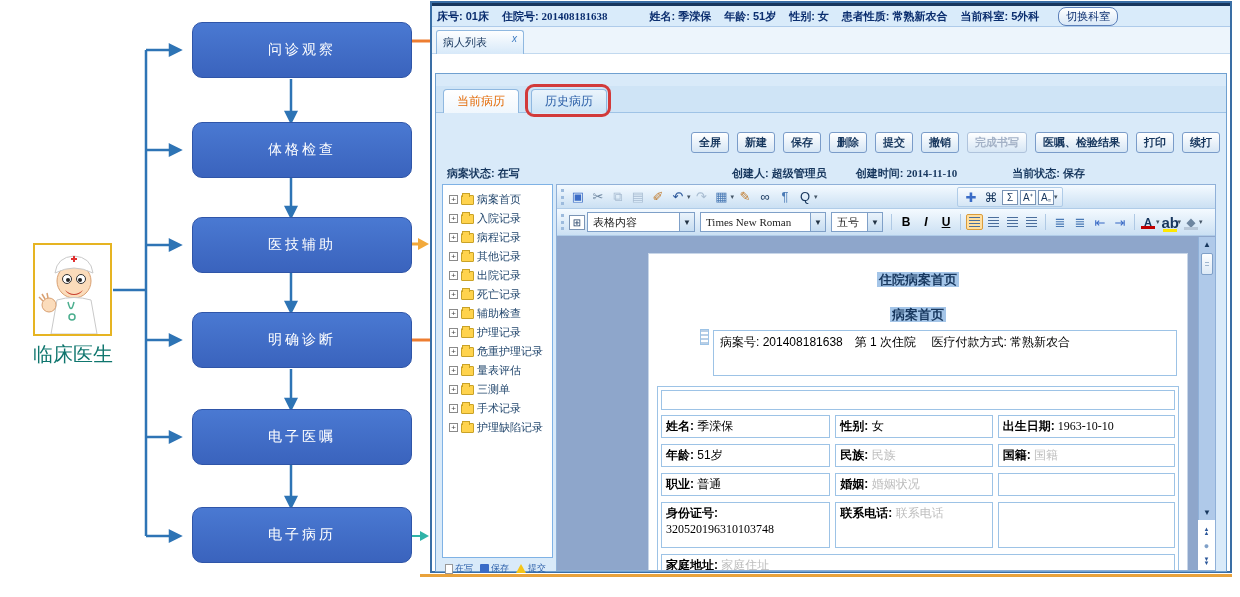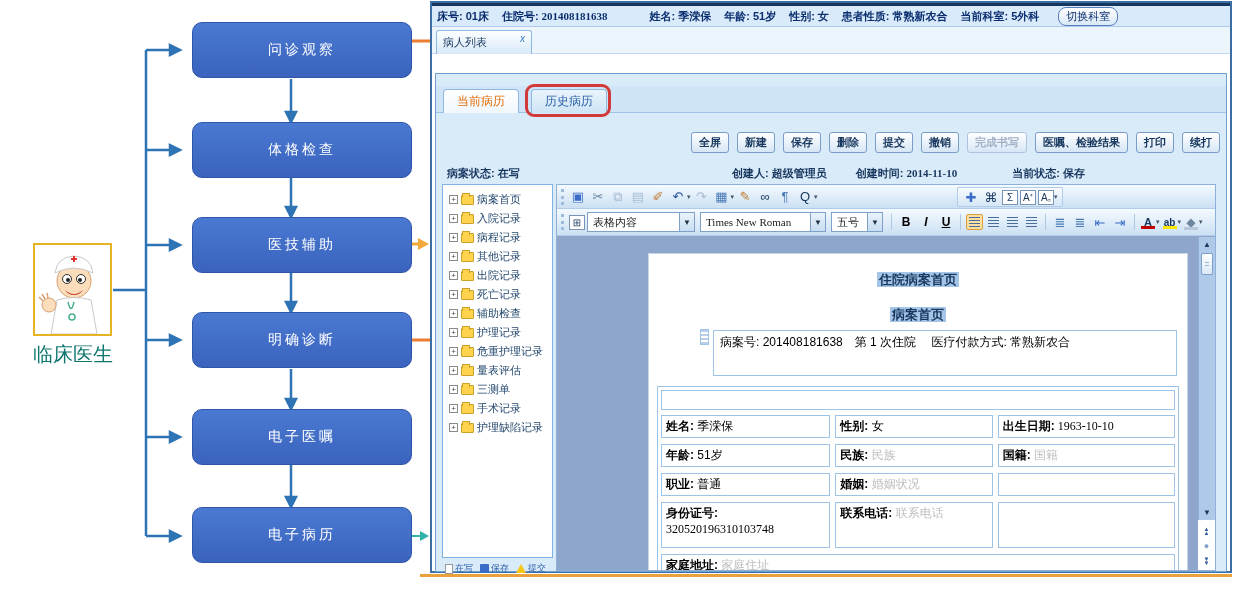--- a/index.html
+++ b/index.html
@@ -20,21 +20,21 @@
   #app-topline{position:absolute;left:0;top:0;right:0;height:3px;background:#17365D;}
   #pt-header{position:absolute;left:0;top:3px;right:0;height:21px;background:#D9EBFA;border-bottom:1px solid #AECBEA;
     display:flex;align-items:center;padding-left:5px;font-size:11px;color:#0B2E6F;font-weight:bold;}
   .pt-field{margin-right:13px;white-space:nowrap;}
   .pt-field:nth-child(2){margin-right:42px;}
   .pt-field .v{margin-left:3px;}
   .num{font-family:"Liberation Serif",serif;}
   #switch-dept{margin-left:6px;font-size:11px;color:#0B2E6F;padding:1px 7px;border:1px solid #5B7FB9;border-radius:8px;
     background:linear-gradient(#ffffff,#d9e8f7);cursor:pointer;}
   #win-tab-row{position:absolute;left:0;top:24px;right:0;height:27px;background:#EDF5FC;border-bottom:1px solid #C2D9EF;}
-  #win-tab{position:absolute;left:4px;top:3px;width:96px;height:24px;background:linear-gradient(#fdfeff,#d7e9f9);
+  #win-tab{position:absolute;left:4px;top:3px;width:88px;height:24px;background:linear-gradient(#fdfeff,#d7e9f9);
     border:1px solid #8FB8E0;border-bottom:none;border-radius:3px 3px 0 0;font-size:11px;color:#17365D;
     display:flex;align-items:center;padding:10px 6px;}
   #win-tab-close{margin-left:auto;color:#3C79C0;font-size:10px;font-style:italic;cursor:pointer;transform:translateY(-4px);}
 
   #panel{position:absolute;left:3px;top:70px;width:792px;height:499px;border:1px solid #6FA0D0;background:#D9EAF9;}
   #rec-tab-strip{position:absolute;left:0;top:12px;right:0;height:27px;border-bottom:1px solid #9FC3E6;background:#CFE4F6;}
   .rec-tab{position:absolute;top:3px;height:24px;padding:0 13px;font-size:12px;font-weight:normal;display:flex;align-items:center;
     border:1px solid #8FB8E0;border-bottom:none;border-radius:4px 4px 0 0;cursor:pointer;}
   #tab-current{left:7px;background:linear-gradient(#ffffff,#f0f7fd);color:#E36C09;}
   #tab-history{left:95px;background:linear-gradient(#eaf4fc,#cde4f6);color:#2B5FA7;}
@@ -390,21 +390,21 @@
               <span class="bars"></span>
             </span>
           <span class="tb-sep"></span>
           <span class="tico" style="color:#4A7AB5">≣</span>
           <span class="tico" style="color:#4A7AB5">≣</span>
           <span class="tico" style="color:#3A6BC6">⇤</span>
           <span class="tico" style="color:#3A6BC6">⇥</span>
           <span class="tb-sep"></span>
           <span class="colorico"><span>A</span><span class="bar" style="background:#C00000"></span></span>
           <span class="dd">▾</span>
-          <span class="colorico" style="font-size:10px"><span>ab</span><span class="bar" style="background:#FFE800"></span></span>
+          <span class="colorico" style="font-size:15px"><span>ab</span><span class="bar" style="background:#FFE800"></span></span>
           <span class="dd">▾</span>
           <span class="colorico" style="color:#6E86A0"><span>◆</span><span class="bar" style="background:#B7C7D8"></span></span>
           <span class="dd">▾</span>
         </div>
 
         <div id="doc-area">
           <div id="page">
             <div class="doc-title"><span>住院病案首页</span></div>
             <div class="doc-title"><span>病案首页</span></div>
             <div id="case-box">

